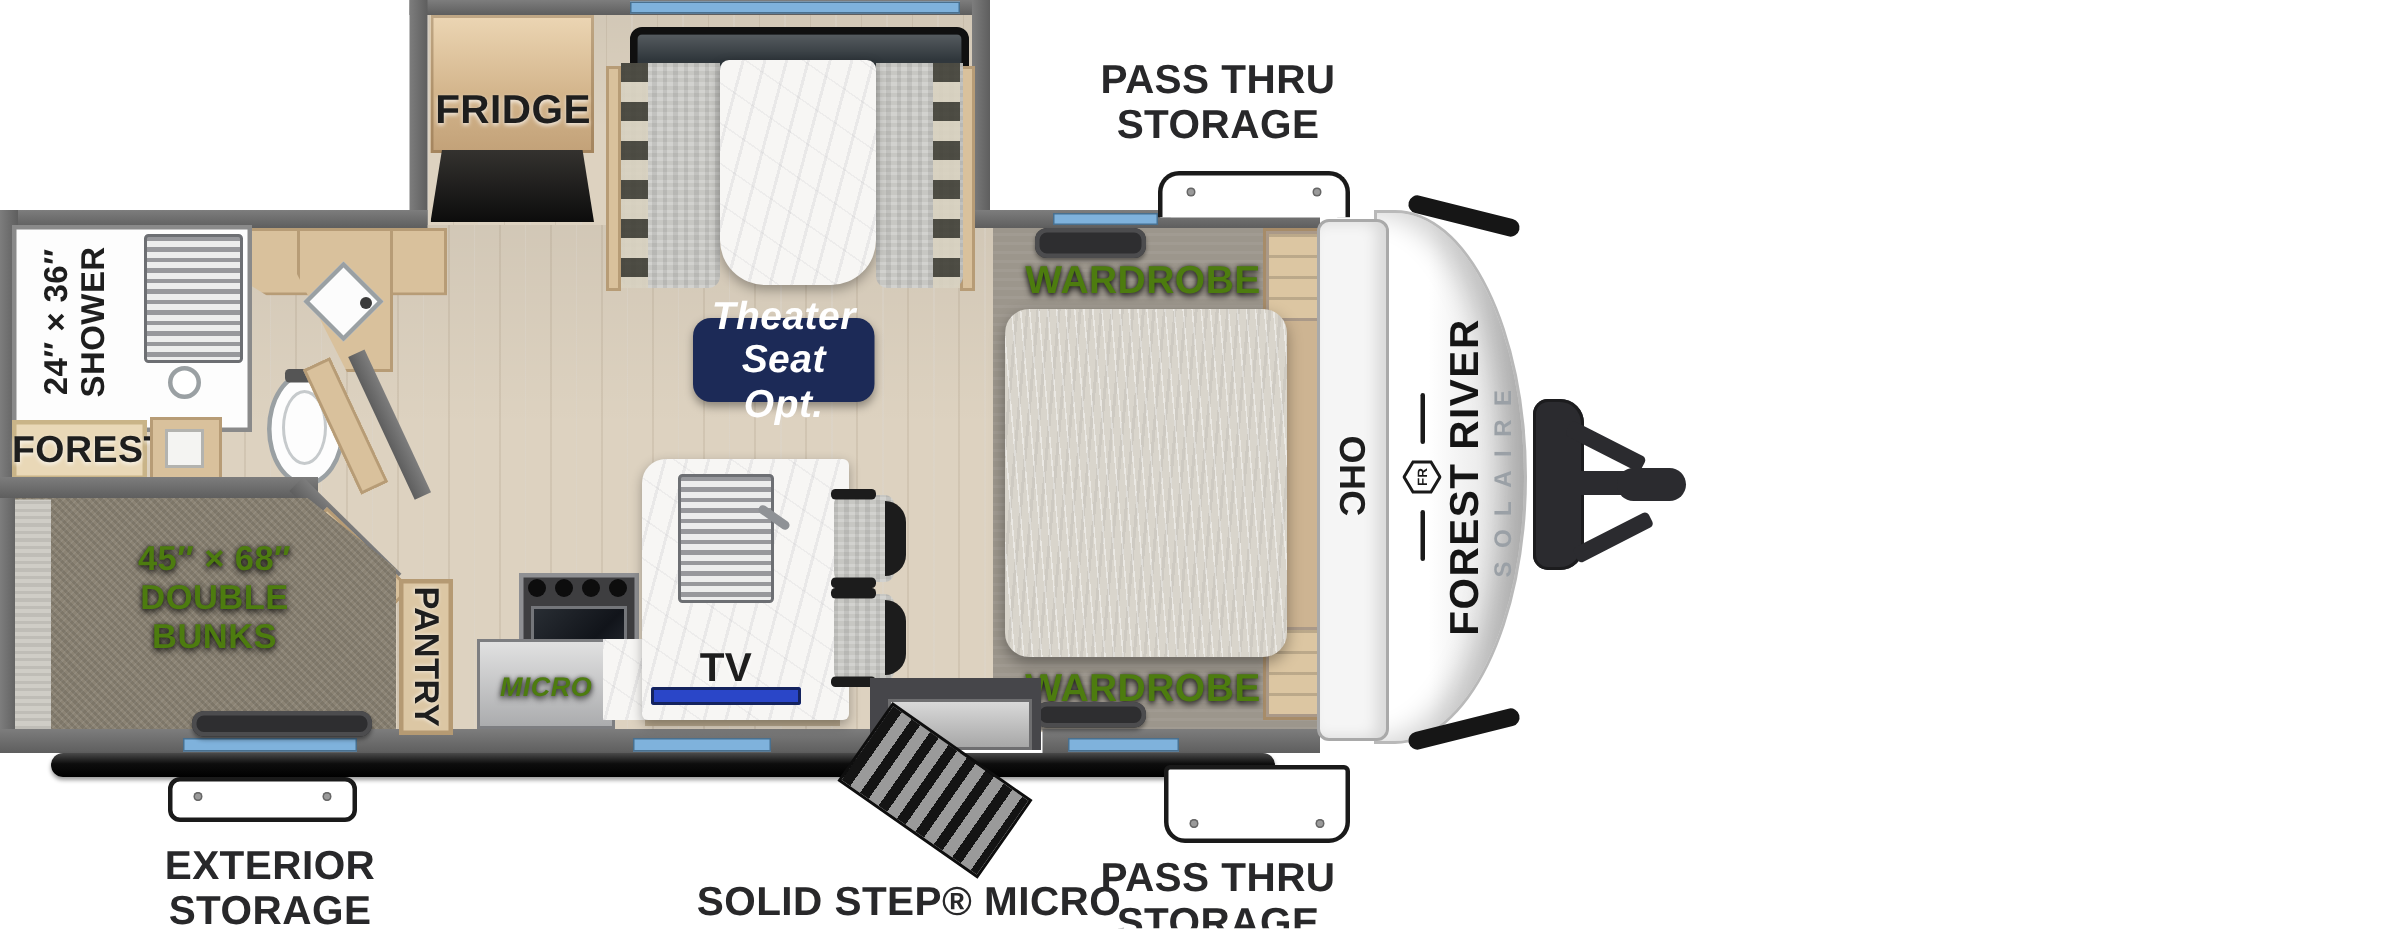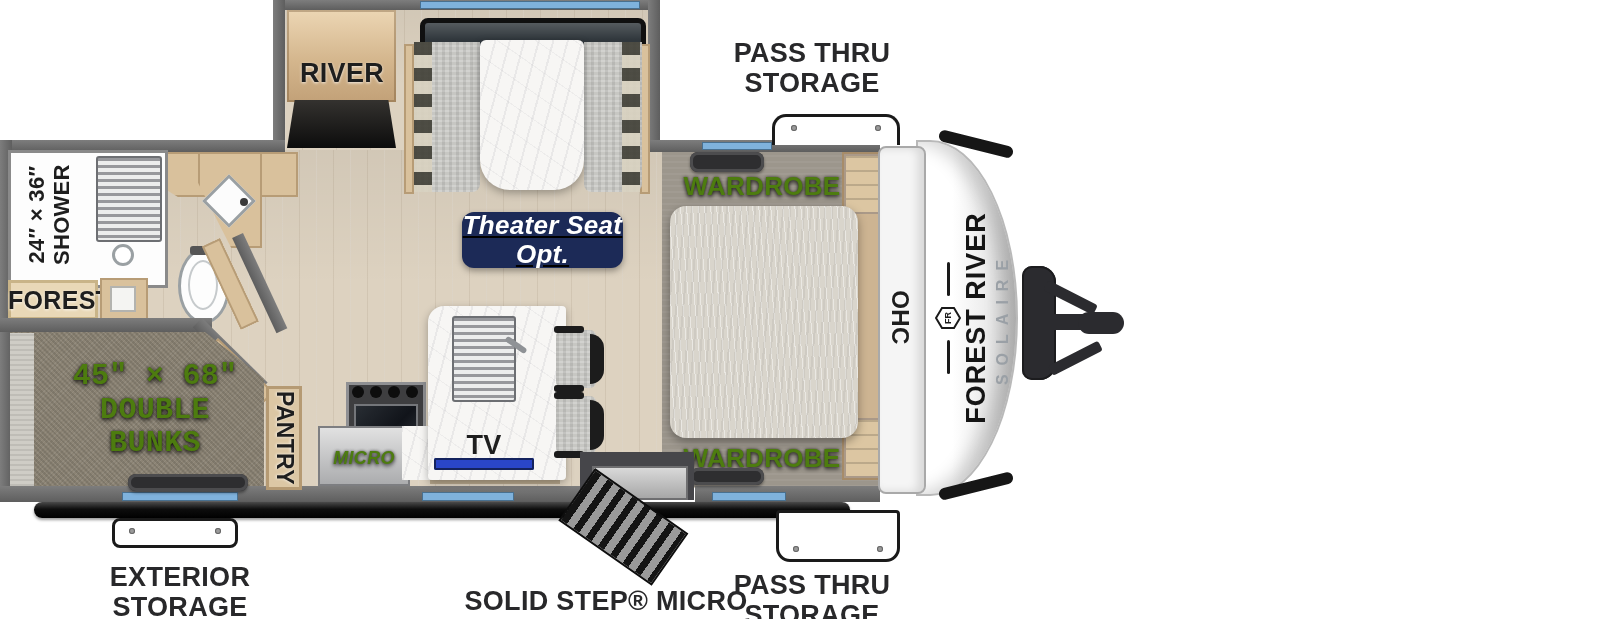--- a/index.html
+++ b/index.html
@@ -87,33 +87,33 @@
   <div class="abs wallv" style="left:0;top:140px;width:12px;height:362px;"></div>
   <div class="abs wall" style="left:0;top:486px;width:582px;height:16px;"></div>
   <div class="abs wall" style="left:695px;top:486px;width:185px;height:16px;"></div>
   <div class="abs bluewin" style="left:702px;top:142px;width:70px;height:8px;"></div>
   <div class="abs bluewin" style="left:122px;top:492px;width:116px;height:9px;"></div>
   <div class="abs bluewin" style="left:422px;top:492px;width:92px;height:9px;"></div>
   <div class="abs bluewin" style="left:712px;top:492px;width:74px;height:9px;"></div>
 
   <div class="abs fridge-body" style="left:287px;top:10px;width:109px;height:92px;"></div>
   <div class="abs fridge-door" style="left:287px;top:100px;width:109px;height:48px;"></div>
-  <div class="abs lbl lbl-b" style="left:287px;top:58px;width:110px;font-size:27px;">RIVER</div>
+  <div class="abs lbl lbl-b" style="left:287px;top:58px;width:110px;font-size:27px;">FRIDGE</div>
 
   <div class="abs tan" style="left:404px;top:44px;width:10px;height:150px;"></div>
   <div class="abs tan" style="left:640px;top:44px;width:10px;height:150px;"></div>
   <div class="abs fabric" style="left:414px;top:42px;width:66px;height:150px;"></div>
   <div class="abs zebra" style="left:414px;top:42px;width:18px;height:150px;"></div>
   <div class="abs fabric" style="left:584px;top:42px;width:58px;height:150px;"></div>
   <div class="abs zebra" style="left:622px;top:42px;width:18px;height:150px;"></div>
   <div class="abs marble" style="left:480px;top:40px;width:104px;height:150px;border-radius:6px 6px 30px 30px;box-shadow:0 3px 8px rgba(0,0,0,.3);"></div>
 
   <div class="abs tan" style="left:140px;top:152px;width:158px;height:45px;clip-path:polygon(0 0,100% 0,100% 100%,24% 100%,0 48%);"></div>
 
-  <div class="abs navy-badge" style="left:462px;top:212px;width:161px;height:56px;text-decoration:underline;">
+  <div class="abs navy-badge" style="left:462px;top:212px;width:121px;height:56px;">
     <div class="lbl">Theater Seat
 Opt.</div>
   </div>
 
   <div class="abs" style="left:8px;top:150px;width:154px;height:132px;background:#fdfdfd;border:3px solid #8a8a8a;"></div>
   <div class="abs slats-h" style="left:96px;top:156px;width:62px;height:82px;"></div>
   <div class="abs" style="left:112px;top:244px;width:16px;height:16px;border:3px solid #9aa0a3;border-radius:50%;background:#fff;"></div>
   <div class="abs lbl lbl-b rot" style="left:-12px;top:190px;width:124px;font-size:22px;transform:rotate(-90deg);">24″ × 36″
 SHOWER</div>
 
@@ -132,21 +132,21 @@
 
   <div class="abs wall" style="left:0;top:318px;width:212px;height:14px;"></div>
   <div class="abs tan" style="left:220px;top:238px;width:92px;height:20px;transform:rotate(65deg);transform-origin:0 0;"></div>
   <div class="abs wall" style="left:243px;top:233px;width:105px;height:12px;transform:rotate(65deg);transform-origin:0 0;"></div>
   <div class="abs wall" style="left:202px;top:318px;width:92px;height:13px;transform:rotate(44.5deg);transform-origin:0 0;"></div>
   <div class="abs tan" style="left:218px;top:338px;width:78px;height:20px;transform:rotate(44deg);transform-origin:0 0;"></div>
 
   <div class="abs bunkpad" style="left:10px;top:332px;width:254px;height:154px;"></div>
   <div class="abs" style="left:10px;top:333px;width:24px;height:153px;background:#cfcdc6;background-image:repeating-linear-gradient(0deg,rgba(0,0,0,.08) 0 2px,transparent 2px 5px);"></div>
   <div class="abs hatch" style="left:128px;top:474px;width:120px;height:17px;"></div>
-  <div class="abs lbl lbl-w" style="left:55px;top:360px;width:200px;font-size:30px;font-family:Liberation Mono, monospace;">45″ × 68″
+  <div class="abs lbl lbl-w" style="left:43px;top:360px;width:200px;font-size:23px;">45″ × 68″
 DOUBLE
 BUNKS</div>
 
   <div class="abs" style="left:266px;top:386px;width:36px;height:104px;background:#dcc7a4;box-shadow:inset 0 0 0 3px #b59a73;"></div>
   <div class="abs lbl lbl-b rot" style="left:229px;top:425px;width:110px;font-size:23px;transform:rotate(90deg);">PANTRY</div>
 
   <div class="abs" style="left:346px;top:382px;width:80px;height:70px;background:#3e3e40;box-shadow:inset 0 0 0 3px #8f9093;"></div>
   <div class="abs" style="left:352px;top:386px;width:12px;height:12px;border-radius:50%;background:#0d0d0d;"></div>
   <div class="abs" style="left:370px;top:386px;width:12px;height:12px;border-radius:50%;background:#0d0d0d;"></div>
   <div class="abs" style="left:388px;top:386px;width:12px;height:12px;border-radius:50%;background:#0d0d0d;"></div>

